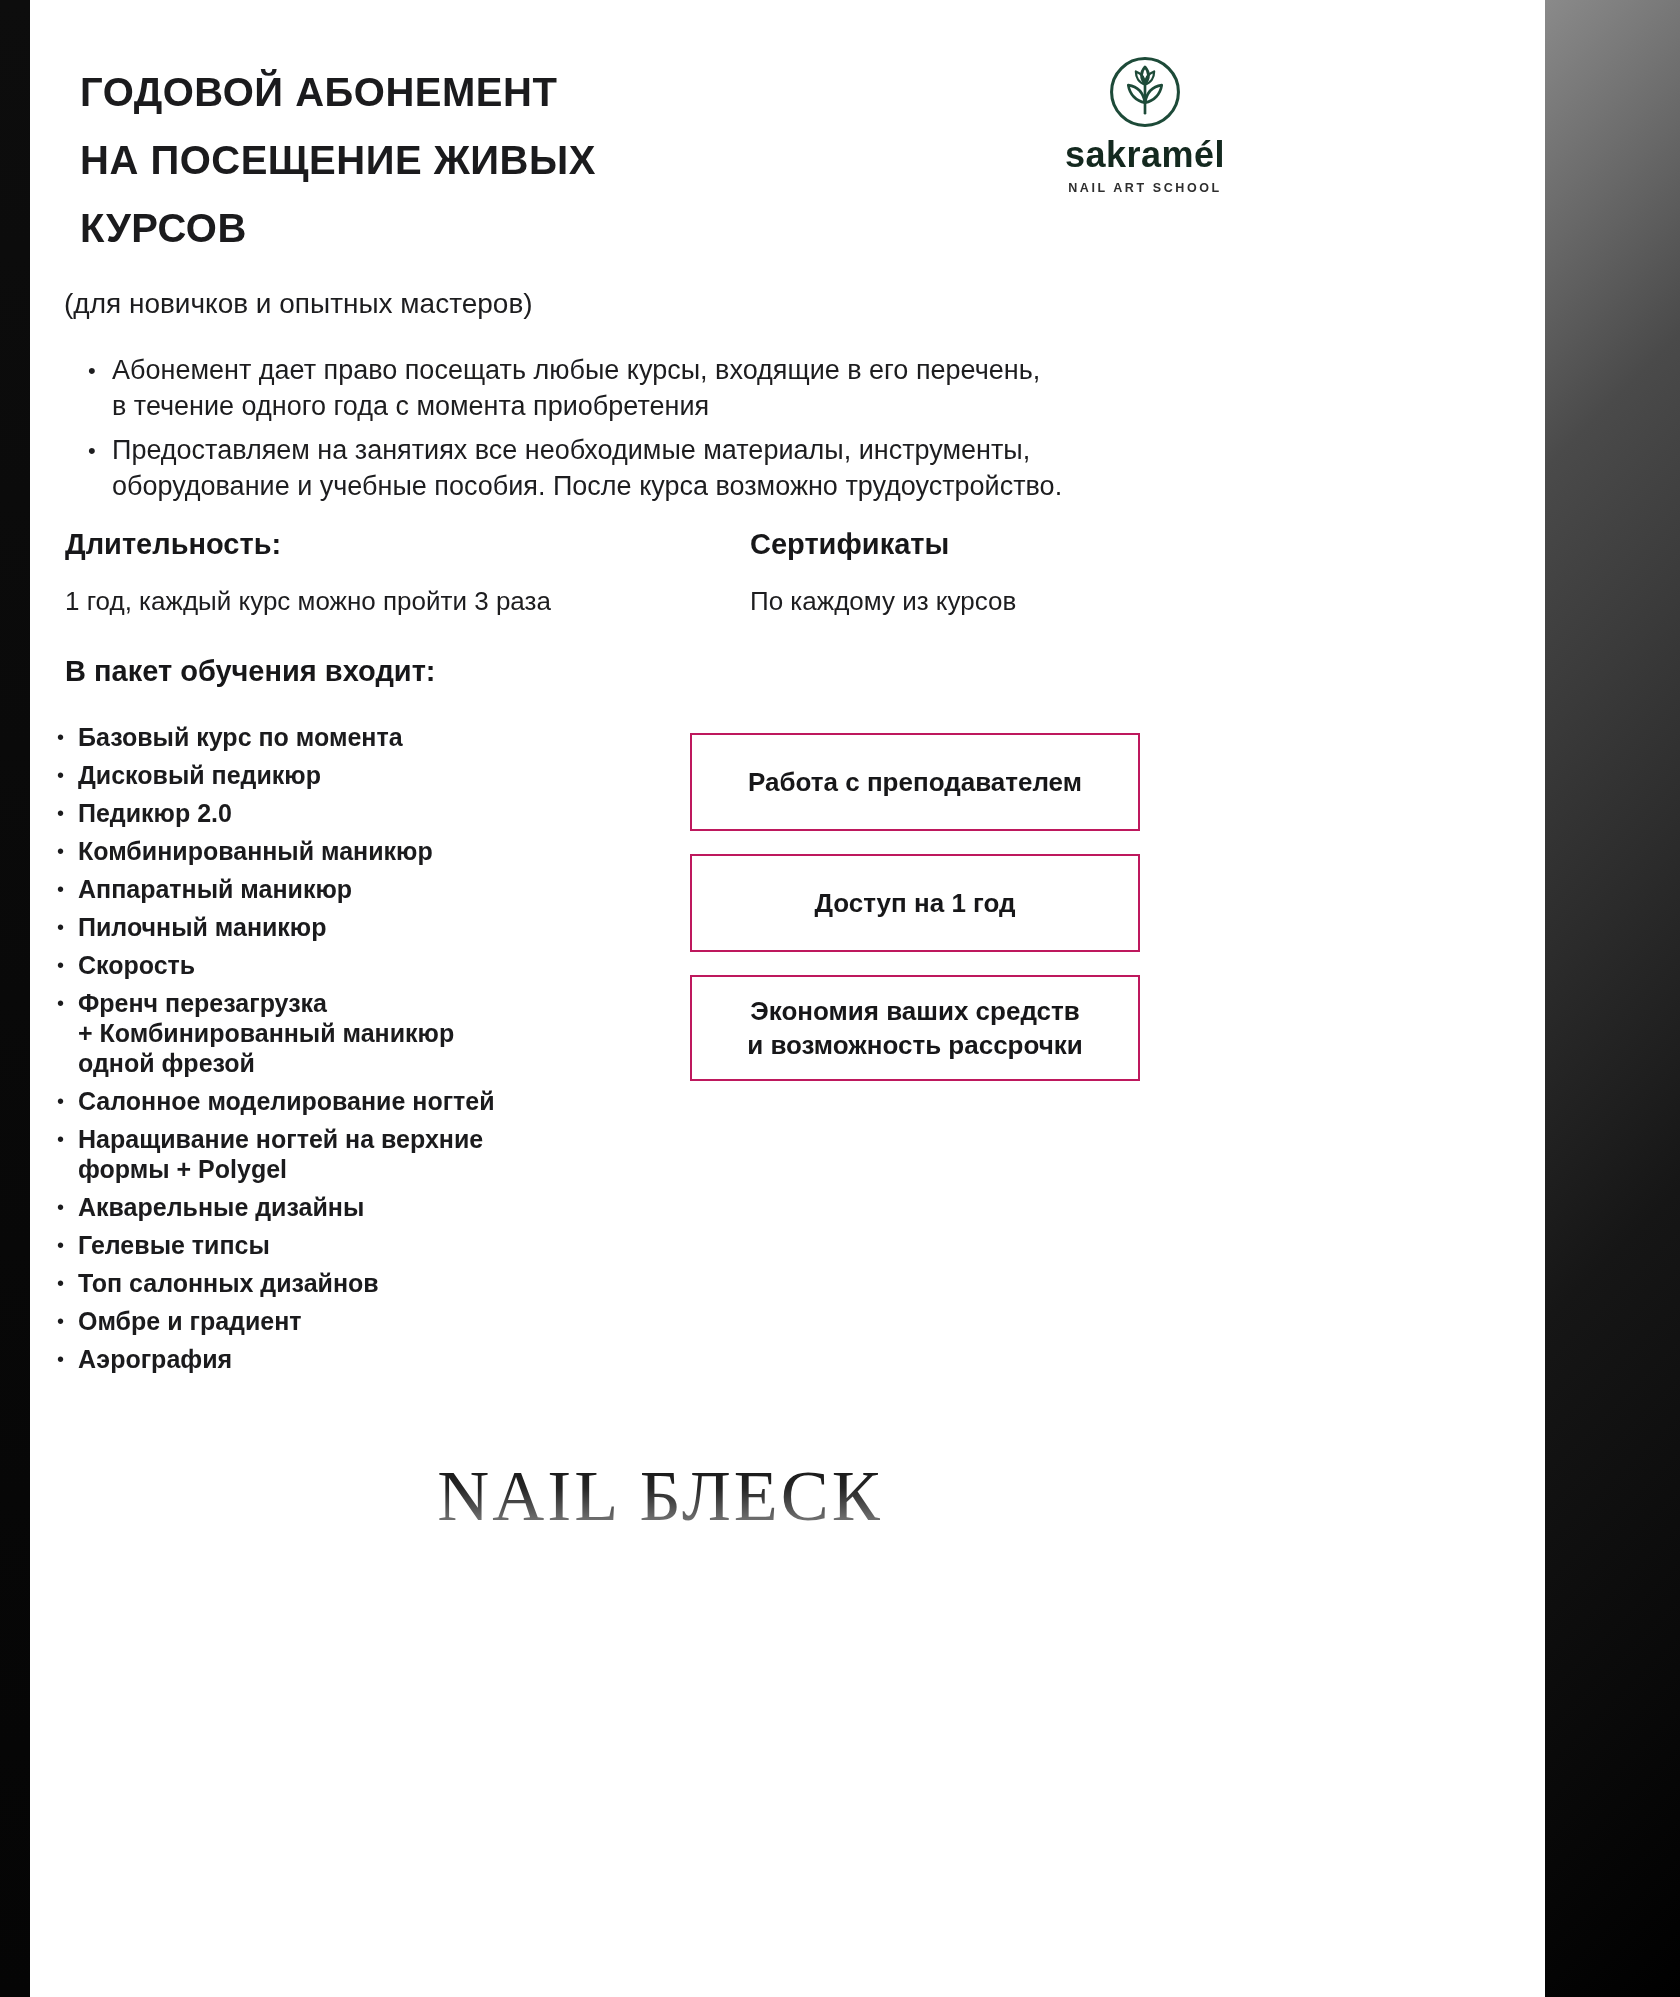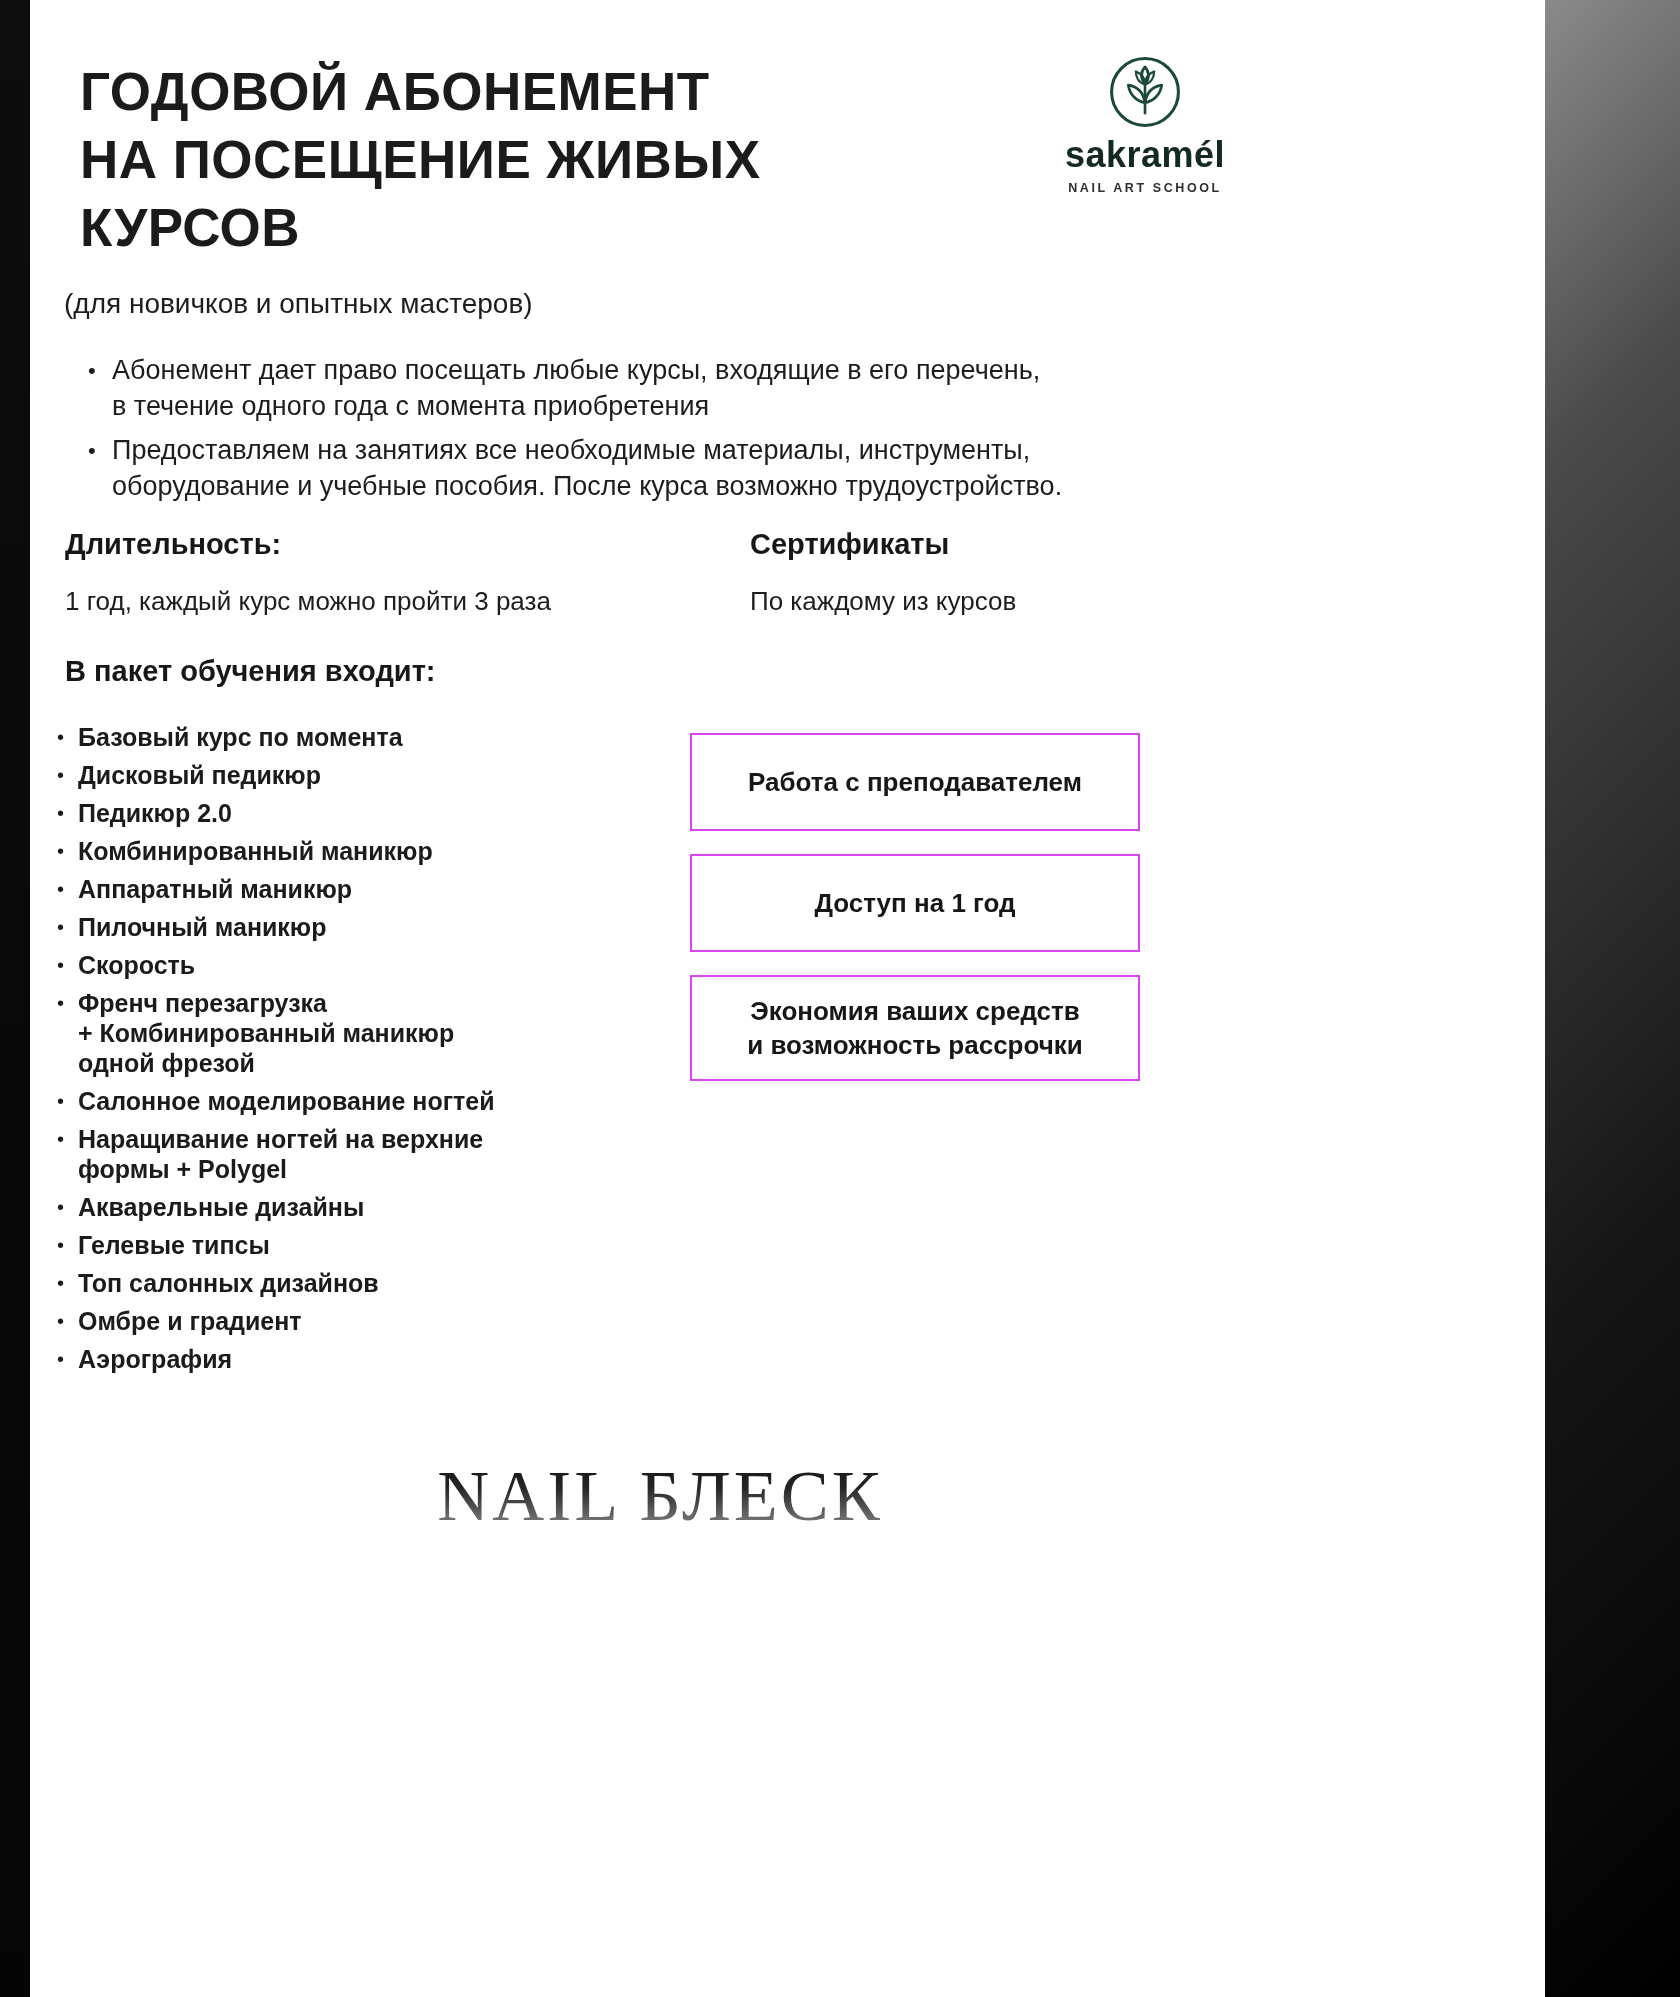--- a/index.html
+++ b/index.html
@@ -18,21 +18,21 @@
   .edge-right {
     position:absolute; right:0; top:0; bottom:0; width:135px;
     background:linear-gradient(135deg,#8a8a8a 0%,#4a4a4a 22%,#161616 62%,#000 100%);
   }
   .page {
     position:absolute; left:30px; top:0; bottom:0; right:135px;
     background:#fff;
   }
   .title {
     position:absolute; left:50px; top:58px; width:900px;
-    font-size:53px; line-height:68px; font-weight:700;
+    font-size:40px; line-height:68px; font-weight:700;
     letter-spacing:.5px; color:#1b1b1d; white-space:pre-line;
   }
   .logo {
     position:absolute; left:1005px; top:54px; width:220px;
     display:flex; flex-direction:column; align-items:center; text-align:left;
   }
   .logo-icon { width:76px; height:76px; color:#1d4a38; }
   .logo-icon svg { width:100%; height:100%; display:block; }
   .logo-name {
     margin-top:4px; font-size:36px; font-weight:700;
@@ -76,21 +76,21 @@
     margin-bottom:8px; white-space:pre-line; color:#1b1b1d;
   }
   .package li::before {
     content:"•"; position:absolute; left:-21px; top:0; font-size:20px; font-weight:400; color:#1b1b1d;
   }
   .benefits {
     position:absolute; left:660px; top:733px; width:450px;
     display:flex; flex-direction:column; gap:23px;
   }
   .benefit-box {
-    border:2px solid #d946ef; background:#fff;
+    border:2px solid #be185d; background:#fff;
     min-height:98px; display:flex; align-items:center; justify-content:center;
     text-align:center; font-size:26px; font-weight:700; line-height:34px;
     white-space:pre-line; color:#171719; padding:10px 20px;
   }
   .benefit-box.tall { min-height:106px; }
   .wordmark-wrap {
     position:absolute; left:0; top:1455px; width:1260px; text-align:center;
   }
   .wordmark {
     font-family:"Liberation Serif", serif;

